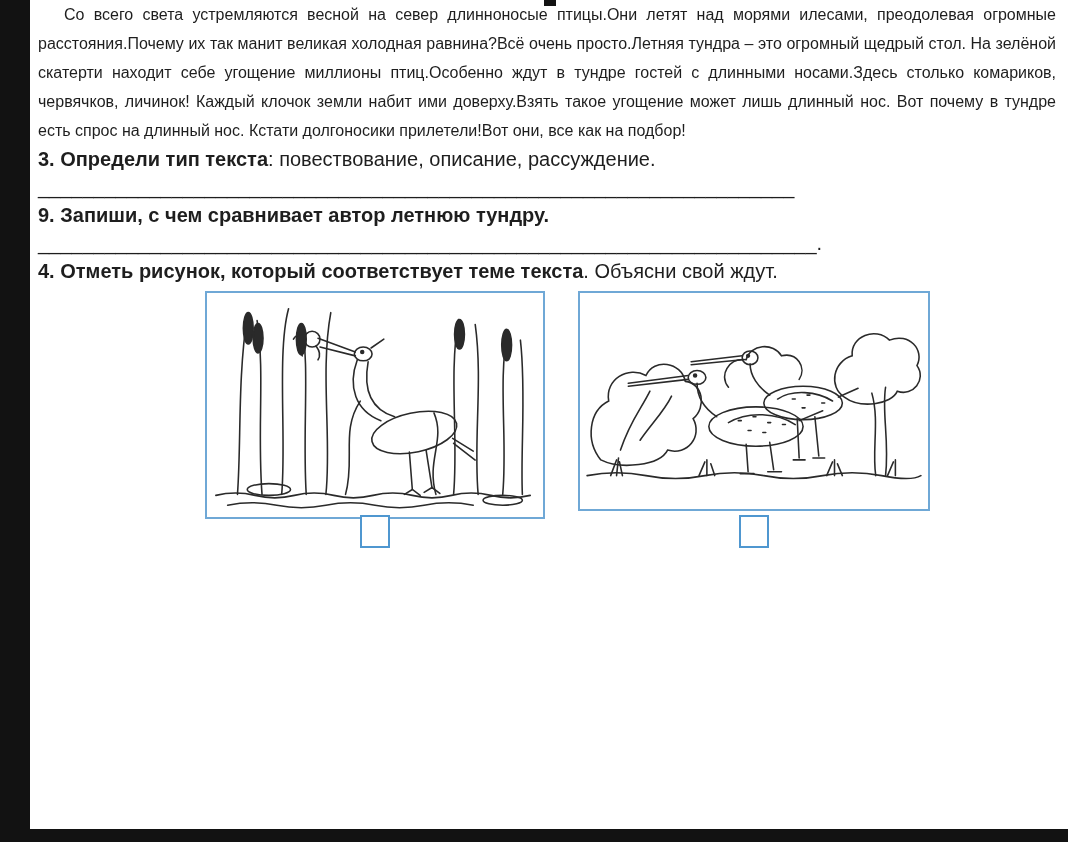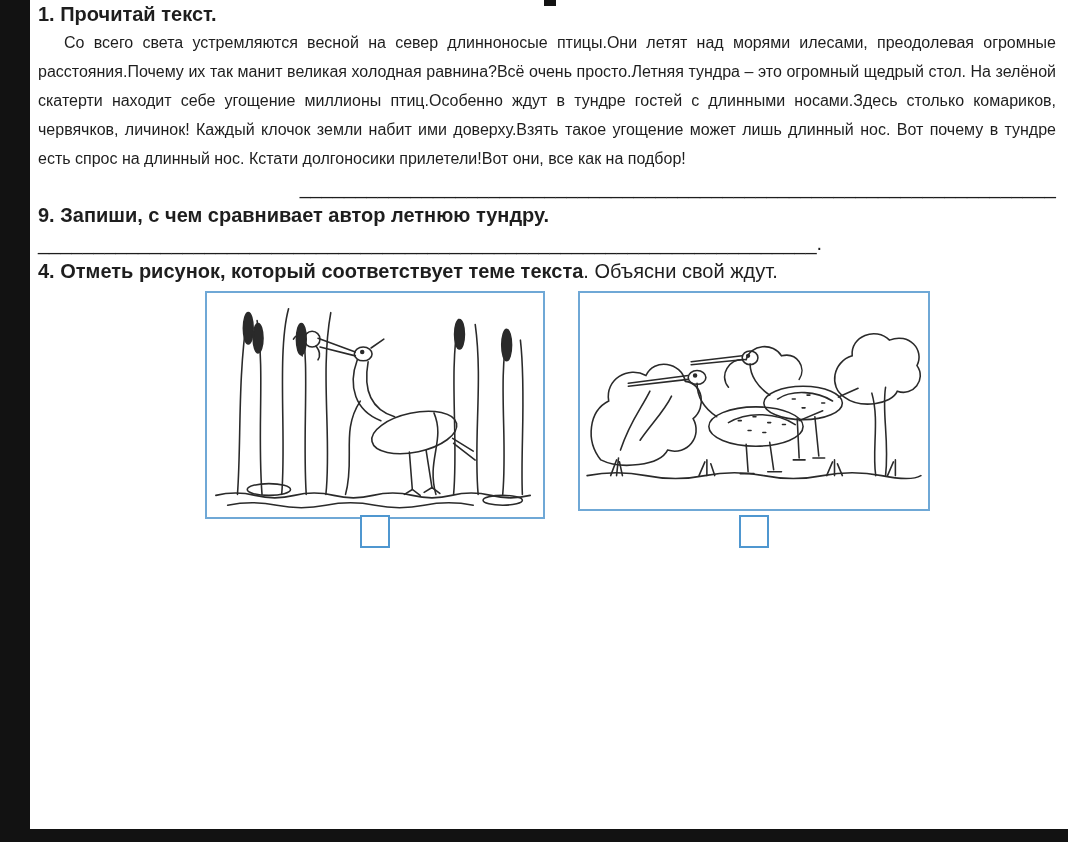--- a/index.html
+++ b/index.html
@@ -18,21 +18,21 @@
   .passage{
     font-size:16px;line-height:29px;text-align:justify;text-indent:26px;margin-top:16px;
   }
   .task-line{font-size:20px;line-height:28px;margin-left:26px;}
   .task-line b{font-weight:bold;}
   .t2{margin-top:12px;}
   .t3{margin-top:28px;}
   .t4{margin-top:26px;}
   .t5{margin-top:28px;}
   .blank-line{font-size:20px;line-height:28px;margin-left:26px;letter-spacing:0;white-space:nowrap;}
-  .b3{margin-top:6px;text-align:right;}
+  .b3{margin-top:6px;}
   .b4{margin-top:2px;}
   .figures{display:flex;align-items:flex-start;gap:33px;margin:6px 0 0 167px;}
   .figure{display:flex;flex-direction:column;align-items:center;}
   .pic{background:#ffffff;border:2px solid #6fa8d6;box-sizing:border-box;}
   .pic-left{width:340px;height:228px;}
   .pic-right{width:352px;height:220px;}
   .checkbox{
     width:30px;height:33px;box-sizing:border-box;
     border:2px solid #4f97d0;background:#ffffff;
   }
@@ -43,25 +43,25 @@
 </head>
 <body>
 
 <div>
 
   <div class="left-bar"></div>
   <div class="scan-mark"></div>
 
   <div class="content">
 
-    <p class="task-title t1">1.  Прочитай текст.</p>
 
     <p class="passage">Со всего света устремляются весной на север длинноносые птицы.Они летят над морями илесами, преодолевая огромные расстояния.Почему их так манит великая холодная равнина?Всё очень просто.Летняя тундра – это огромный щедрый стол. На зелёной скатерти находит себе угощение миллионы птиц.Особенно ждут в тундре гостей с длинными носами.Здесь столько комариков, червячков, личинок! Каждый клочок земли набит ими доверху.Взять такое угощение может лишь длинный нос. Вот почему в тундре есть спрос на длинный нос. Кстати долгоносики прилетели!Вот они, все как на подбор!</p>
 
 
+    <p class="task-line t3"><b>3. Определи тип текста</b><span>: повествование, описание, рассуждение.</span></p>
     <p class="blank-line b3">____________________________________________________________________</p>
 
     <p class="task-line t4"><b>9. Запиши, с чем сравнивает автор летнюю тундру.</b></p>
     <p class="blank-line b4">______________________________________________________________________.</p>
 
     <p class="task-line t5"><b>4. Отметь рисунок, который соответствует теме текста</b><span>. Объясни свой ждут.</span></p>
 
     <div class="figures">
 
       <div class="figure">

